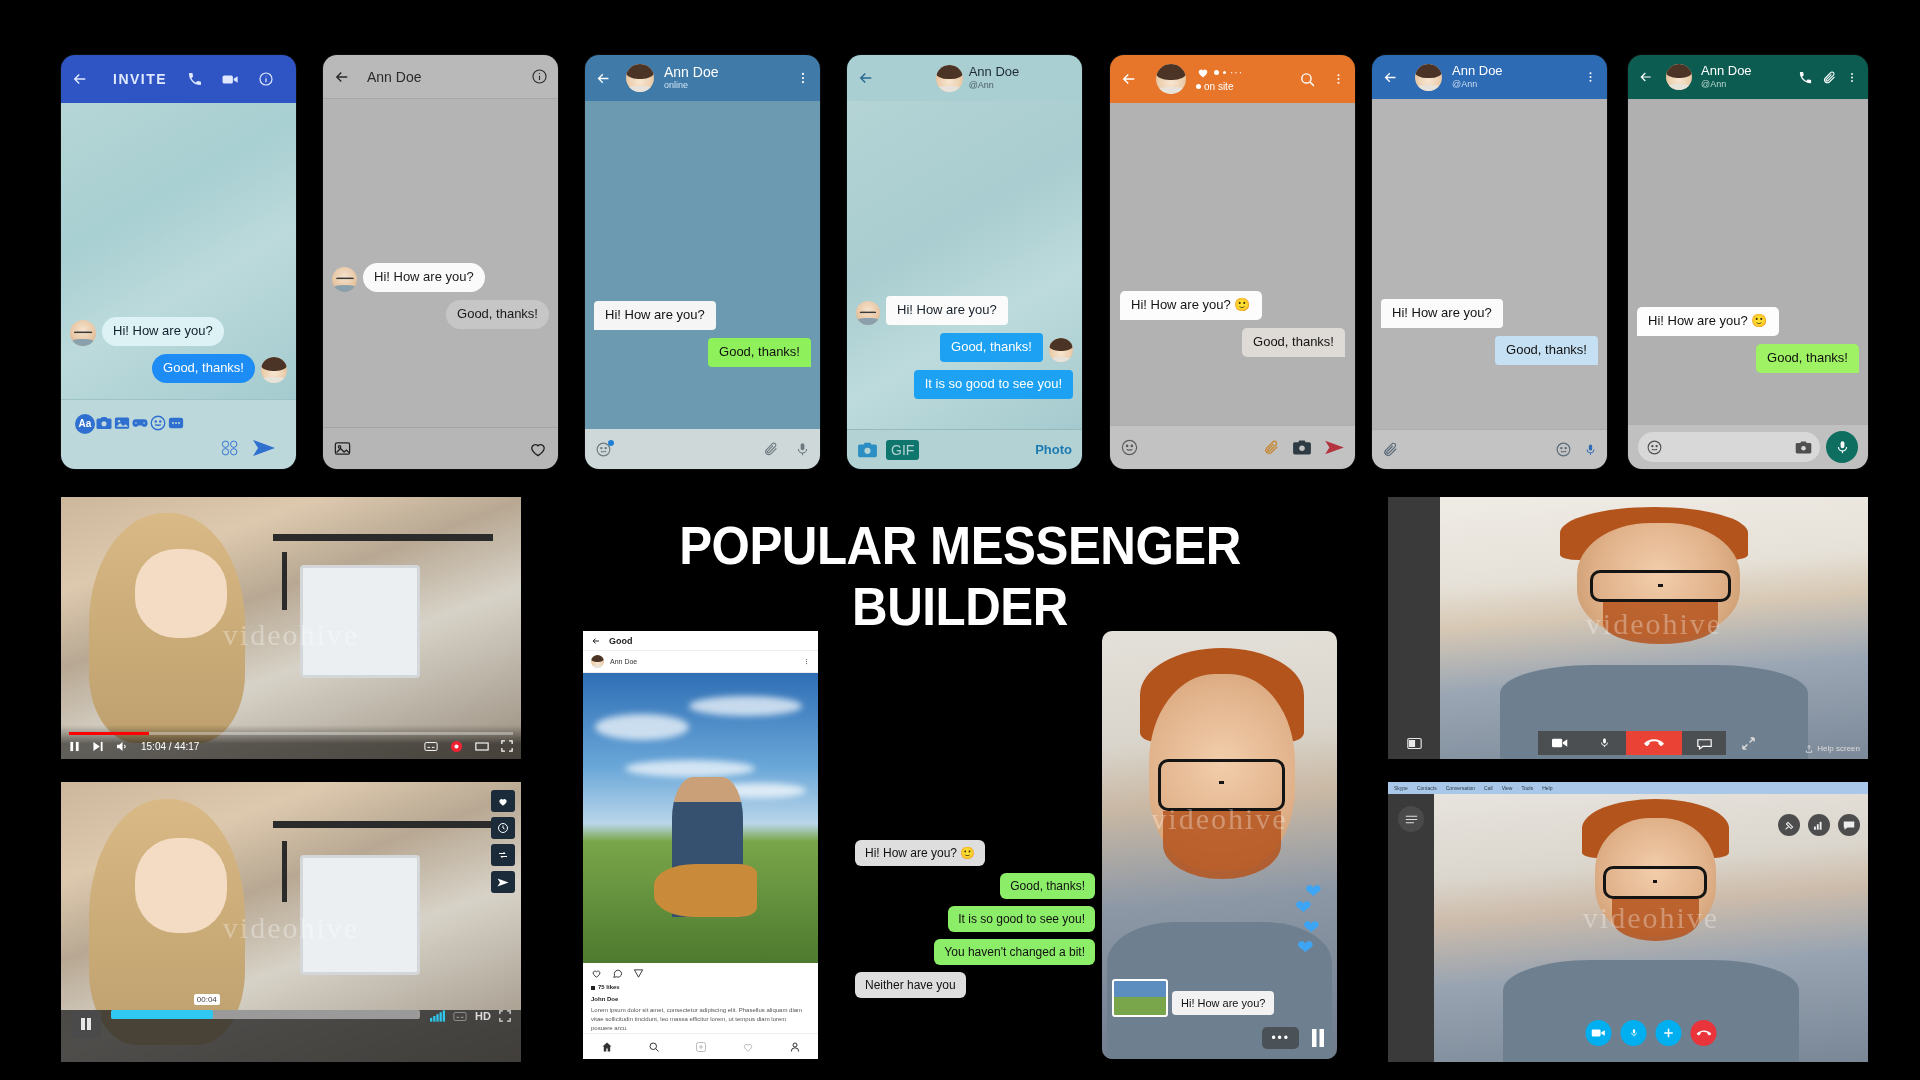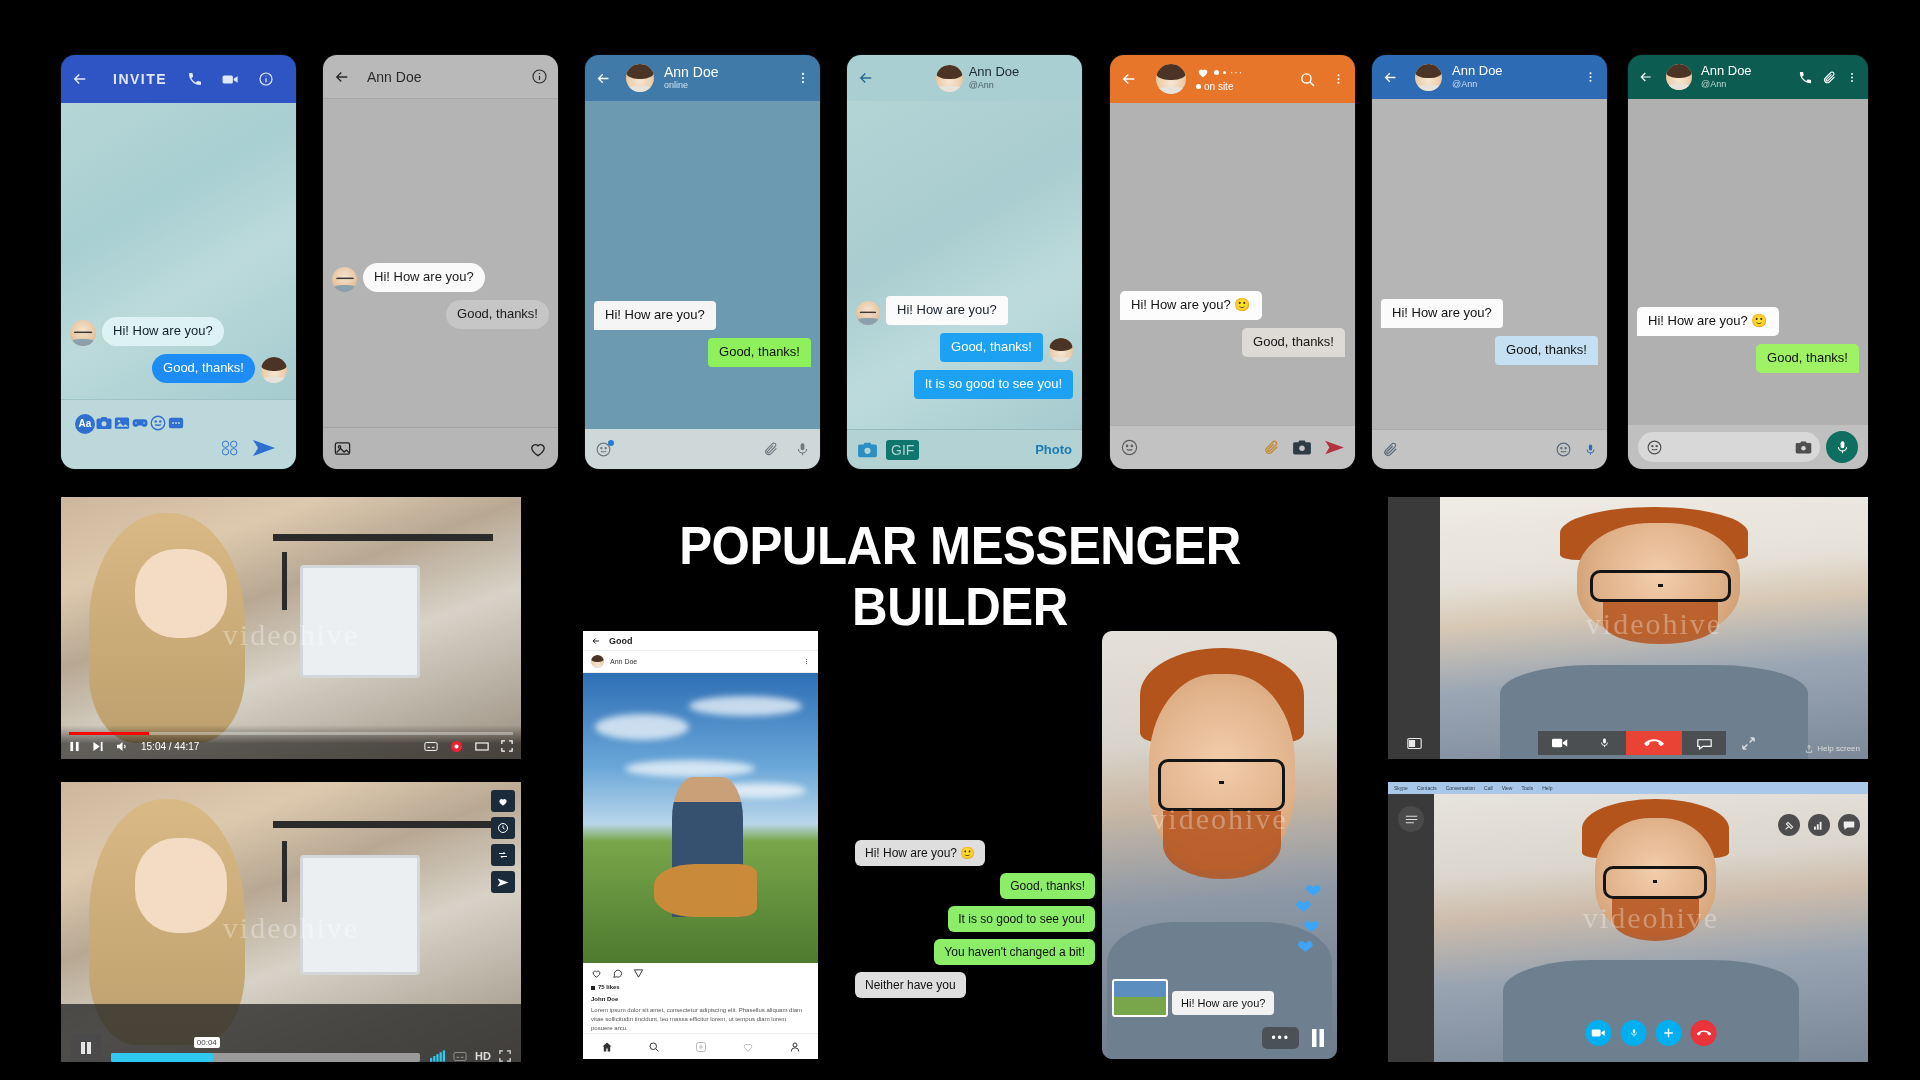--- a/index.html
+++ b/index.html
@@ -132,22 +132,22 @@
             display:flex; align-items:center; gap:12px; color:#fff; font-size:10px; }
   .yt-right { margin-left:auto; display:flex; align-items:center; gap:12px; }
 
   
   #vk { position:absolute; left:61px; top:782px; width:460px; height:280px;
         background:#5f5f5f; overflow:hidden; }
   .vk-side { position:absolute; right:6px; top:8px; width:24px;
              display:flex; flex-direction:column; gap:5px; }
   .vk-side div { width:24px; height:22px; background:#1b2b3a; border-radius:3px;
                  display:flex; align-items:center; justify-content:center; }
-  .vk-bar { position:absolute; left:0; right:0; bottom:0; height:58px;
-            background:rgba(40,40,40,.78); display:flex; align-items:flex-end;
+  .vk-bar { position:absolute; left:0; right:0; bottom:0; height:52px;
+            background:rgba(40,40,40,.78); display:flex; align-items:flex-start;
             padding:0 10px; gap:10px; }
   .vk-pp { width:30px; height:28px; background:#4a4a4a; border-radius:3px;
            display:flex; align-items:center; justify-content:center; }
   .vk-track { flex:1; height:9px; background:#9a9a9a; border-radius:2px; position:relative; }
   .vk-track i { display:block; height:100%; width:33%; background:#2ec8f0; border-radius:2px; }
   .vk-tip { position:absolute; left:31%; top:-16px; transform:translateX(-50%);
             background:#fff; color:#444; font-size:8px; padding:1px 3px; border-radius:2px; }
   .vk-right { display:flex; align-items:center; gap:8px; color:#ddd; font-size:11px; font-weight:700; }
 
   

